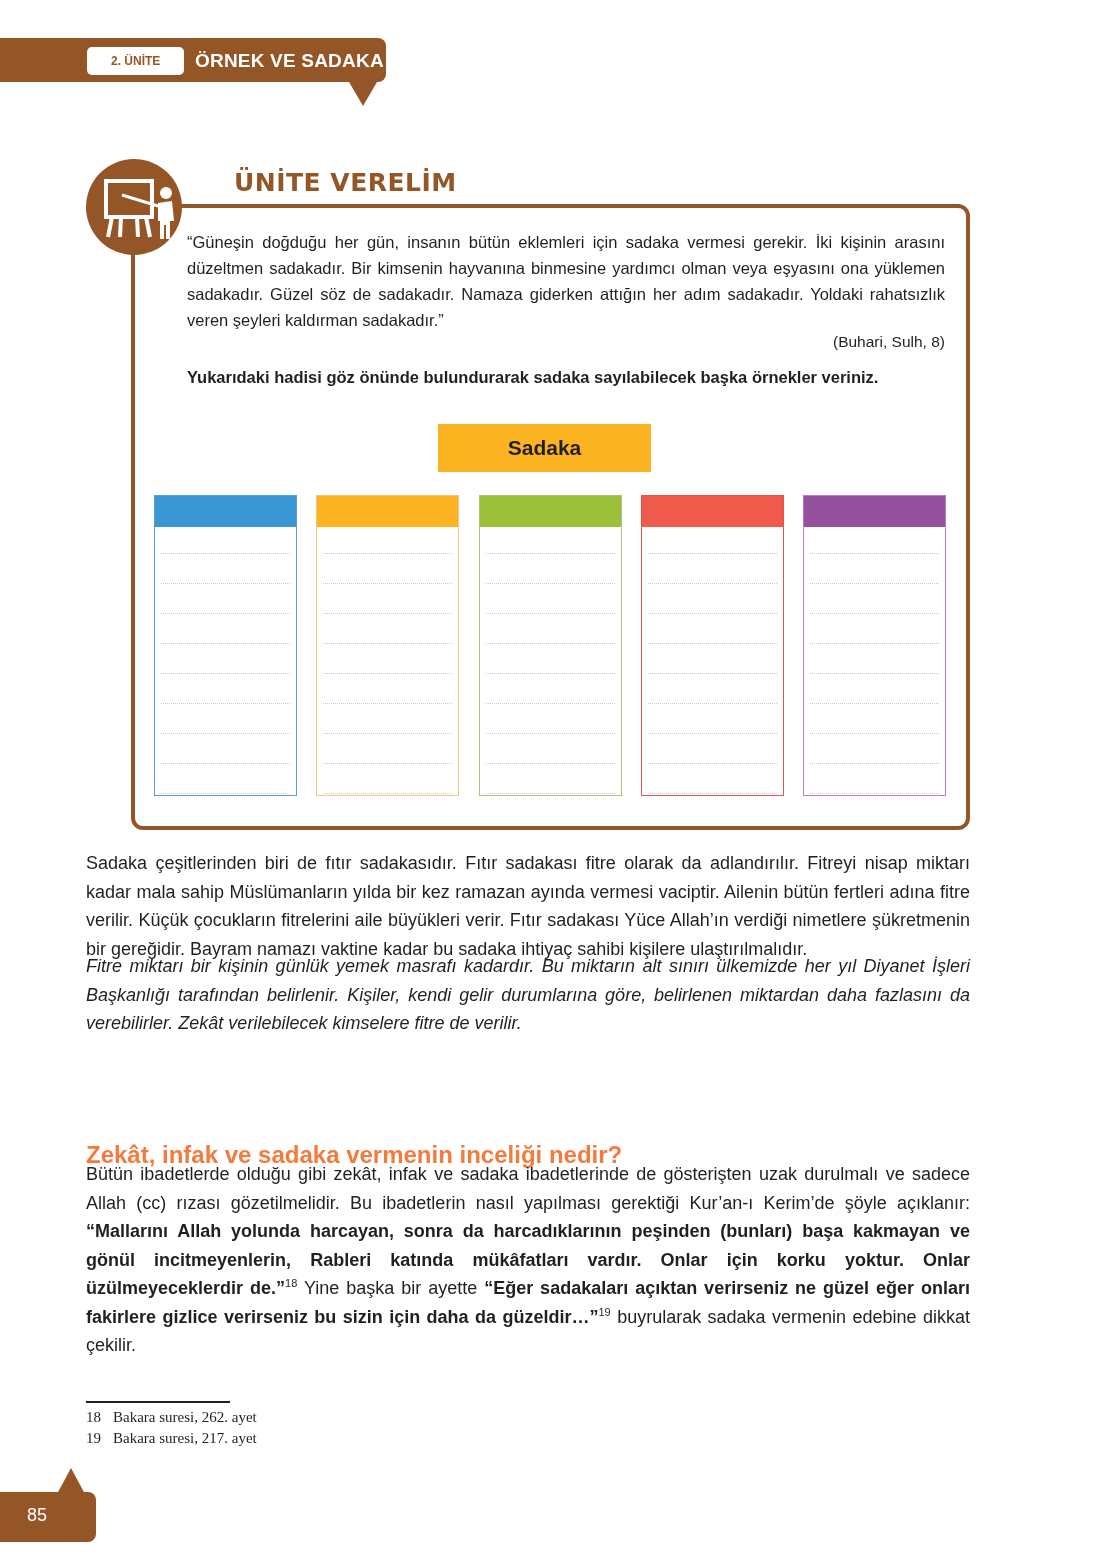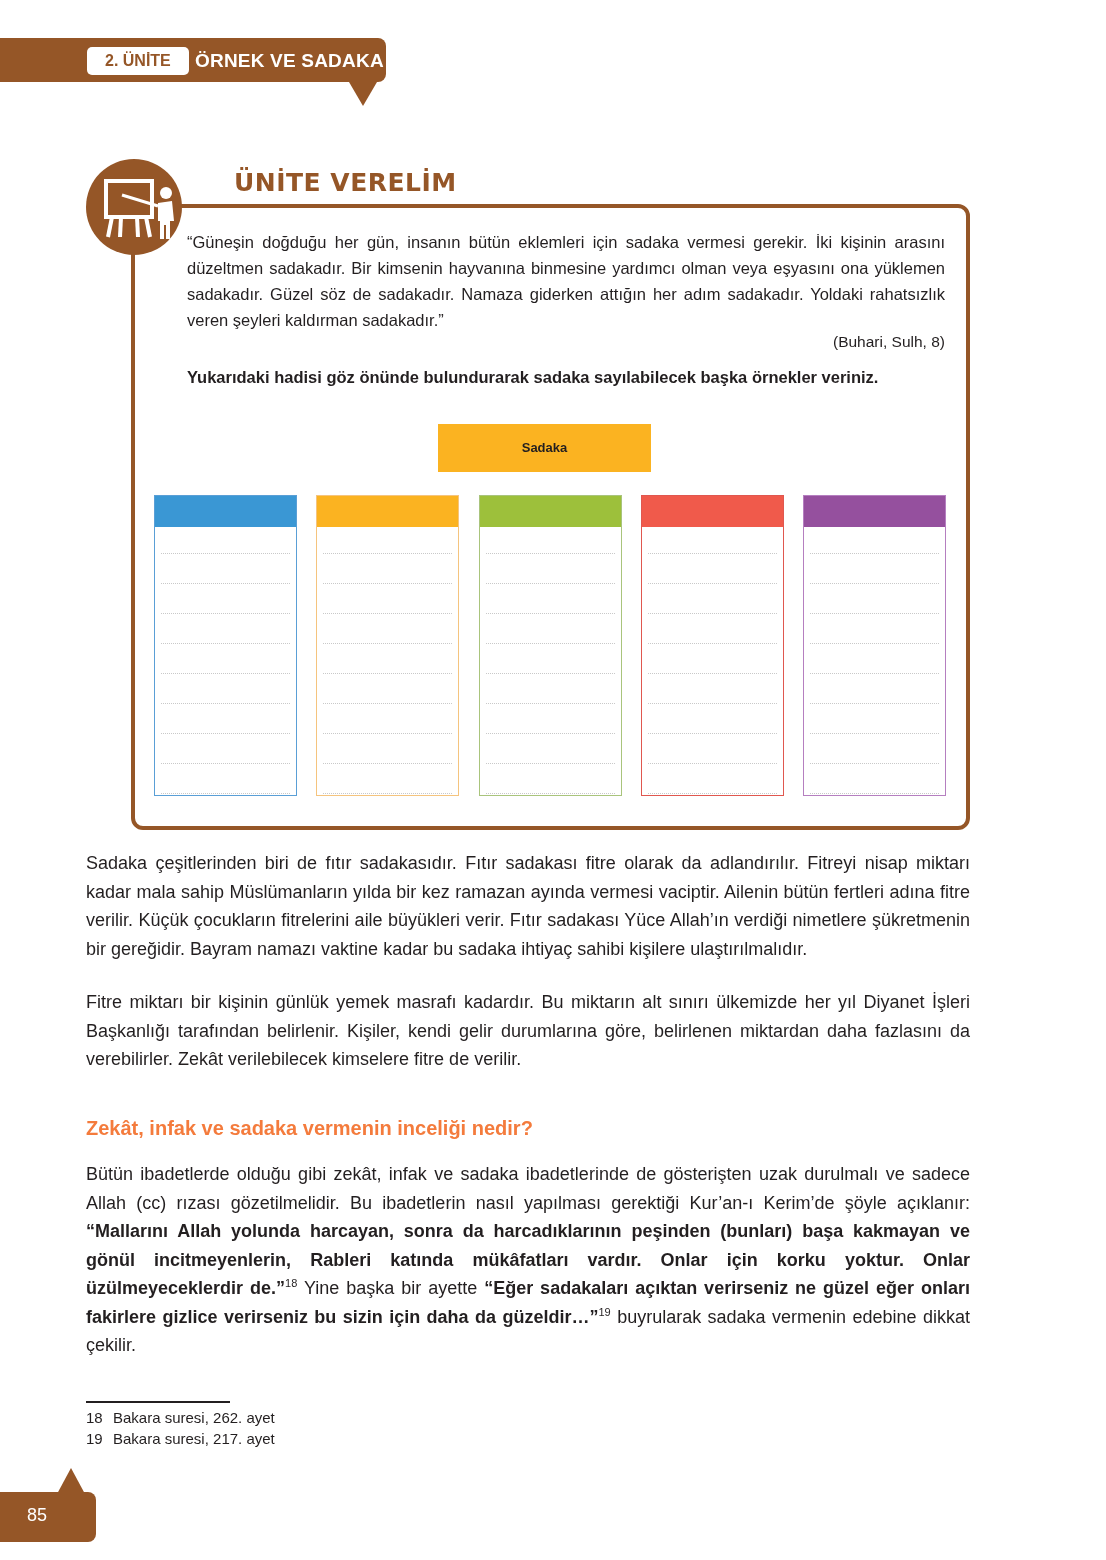--- a/index.html
+++ b/index.html
@@ -2,49 +2,49 @@
 <html><head>
 <meta charset="utf-8">
 <style>
   * { box-sizing: border-box; margin: 0; padding: 0; }
   html, body { width: 1106px; height: 1560px; background: #ffffff; }
   body { position: relative; font-family: "Liberation Sans", "DejaVu Sans", sans-serif; color: #231f20; overflow: hidden; }
 
   
   .unit-banner { position: absolute; left: 0; top: 38px; width: 386px; height: 44px; background: #955627; border-radius: 0 8px 8px 0; }
   .unit-banner-tail { position: absolute; left: 349px; top: 82px; width: 0; height: 0; border-left: 14px solid transparent; border-right: 14px solid transparent; border-top: 24px solid #955627; }
-  .unit-badge { position: absolute; left: 87px; top: 47px; height: 28px; padding: 0 18px; background: #ffffff; color: #955627; border-radius: 5px; font-weight: bold; font-size: 16px; line-height: 28px; }
+  .unit-badge { position: absolute; left: 87px; top: 47px; height: 28px; padding: 0 24px; background: #ffffff; color: #955627; border-radius: 5px; font-weight: bold; font-size: 12px; line-height: 28px; }
   .unit-title { position: absolute; left: 195px; top: 47px; height: 28px; color: #ffffff; font-weight: bold; font-size: 19px; line-height: 28px; letter-spacing: 0.2px; }
 
   
   .example-frame { position: absolute; left: 131px; top: 204px; width: 839px; height: 626px; border: 4px solid #955627; border-radius: 12px; }
   .example-icon { position: absolute; left: 86px; top: 159px; width: 96px; height: 96px; border-radius: 50%; background: #955627; }
   .example-icon-stem { position: absolute; left: 131px; top: 250px; width: 4px; height: 12px; background: #955627; }
   .example-title { position: absolute; left: 234px; top: 168px; font-family: "DejaVu Sans", sans-serif; font-weight: bold; font-size: 25px; color: #955627; letter-spacing: 0.5px; }
 
   .quote { position: absolute; left: 187px; top: 229px; width: 758px; font-size: 16.5px; line-height: 26px; text-align: justify; color: #231f20; }
   .source { position: absolute; right: 161px; top: 333px; font-size: 15.5px; color: #231f20; }
   .prompt { position: absolute; left: 187px; top: 364px; width: 758px; font-size: 16.5px; line-height: 26px; font-weight: bold; text-align: justify; text-align-last: left; }
 
-  .sadaka-box { position: absolute; left: 438px; top: 424px; width: 213px; height: 48px; background: #fbb321; color: #231f20; font-weight: bold; font-size: 13px; text-align: center; line-height: 48px; }
+  .sadaka-box { position: absolute; left: 438px; top: 424px; width: 213px; height: 48px; background: #fbb321; color: #231f20; font-weight: bold; font-size: 21px; text-align: center; line-height: 48px; }
 
   .col { position: absolute; top: 495px; width: 143px; height: 301px; border: 1.5px solid; background: #fff; }
   .col-head { height: 31px; width: 100%; }
   .col-lines { position: absolute; left: 6px; right: 6px; top: 31px; bottom: 0; }
   .col-line { position: absolute; left: 0; right: 0; border-top: 1px dotted #c9c9c9; }
 
   
   .para { position: absolute; left: 86px; width: 884px; font-size: 18px; line-height: 28.5px; text-align: justify; color: #231f20; }
   .para b { font-weight: bold; }
   .para sup { font-size: 11px; vertical-align: top; line-height: 18px; }
-  .section-heading { position: absolute; left: 86px; top: 1117px; font-size: 20px; font-weight: bold; color: #f47b3c; }
+  .section-heading { position: absolute; left: 86px; top: 1141px; font-size: 24px; font-weight: bold; color: #f47b3c; }
 
   
   .fn-rule { position: absolute; left: 86px; top: 1401px; width: 144px; height: 2px; background: #231f20; }
-  .footnotes { position: absolute; left: 86px; top: 1407px; font-size: 15px; line-height: 21px; color: #231f20; }
+  .footnotes { position: absolute; left: 86px; top: 1407px; font-size: 15px; line-height: 21px; color: #231f20; font-family: Liberation Serif, serif; }
   .footnote span.num { display: inline-block; width: 27px; }
 
   
   .page-tab { position: absolute; left: 0; top: 1492px; width: 96px; height: 50px; background: #955627; border-radius: 0 8px 8px 0; }
   .page-tab-tip { position: absolute; left: 57px; top: 1468px; width: 0; height: 0; border-left: 14px solid transparent; border-right: 14px solid transparent; border-bottom: 26px solid #955627; }
   .page-num { position: absolute; left: 27px; top: 1505px; color: #ffffff; font-size: 18px; }
 </style>
 </head>
 <body>
 
@@ -146,21 +146,21 @@
         <div class="col-line" style="top: 146px;"></div>
         <div class="col-line" style="top: 176px;"></div>
         <div class="col-line" style="top: 206px;"></div>
         <div class="col-line" style="top: 236px;"></div>
         <div class="col-line" style="top: 266px;"></div>
       </div>
     </div>
   </div>
 
 <p class="para" style="top:849px;">Sadaka çeşitlerinden biri de fıtır sadakasıdır. Fıtır sadakası fitre olarak da adlandırılır. Fitreyi nisap miktarı kadar mala sahip Müslümanların yılda bir kez ramazan ayında vermesi vaciptir. Ailenin bütün fertleri adına fitre verilir. Küçük çocukların fitrelerini aile büyükleri verir. Fıtır sadakası Yüce Allah’ın verdiği nimetlere şükretmenin bir gereğidir. Bayram namazı vaktine kadar bu sadaka ihtiyaç sahibi kişilere ulaştırılmalıdır.</p>
-<p class="para" style="top:988px;">Fitre miktarı bir kişinin günlük yemek masrafı kadardır. Bu miktarın alt sınırı ülkemizde her yıl Diyanet İşleri Başkanlığı tarafından belirlenir. Kişiler, kendi gelir durumlarına göre, belirlenen miktardan daha fazlasını da verebilirler. Zekât verilebilecek kimselere fitre de verilir.</p>
+<p class="para" style="top:952px;font-style:italic;">Fitre miktarı bir kişinin günlük yemek masrafı kadardır. Bu miktarın alt sınırı ülkemizde her yıl Diyanet İşleri Başkanlığı tarafından belirlenir. Kişiler, kendi gelir durumlarına göre, belirlenen miktardan daha fazlasını da verebilirler. Zekât verilebilecek kimselere fitre de verilir.</p>
 <div class="section-heading">Zekât, infak ve sadaka vermenin inceliği nedir?</div>
 <p class="para" style="top:1160px;"><span>Bütün ibadetlerde olduğu gibi zekât, infak ve sadaka ibadetlerinde de gösterişten uzak durulmalı ve sadece Allah (cc) rızası gözetilmelidir. Bu ibadetlerin nasıl yapılması gerektiği Kur’an-ı Kerim’de şöyle açıklanır: </span><b>“Mallarını Allah yolunda harcayan, sonra da harcadıklarının peşinden (bunları) başa kakmayan ve gönül incitmeyenlerin, Rableri katında mükâfatları vardır. Onlar için korku yoktur. Onlar üzülmeyeceklerdir de.”</b><sup>18</sup><span> Yine başka bir ayette </span><b>“Eğer sadakaları açıktan verirseniz ne güzel eğer onları fakirlere gizlice verirseniz bu sizin için daha da güzeldir…”</b><sup>19</sup><span> buyrularak sadaka vermenin edebine dikkat çekilir.</span></p>
 
 <div class="fn-rule"></div>
 <div class="footnotes">
   <div class="footnote"><span class="num">18</span><span>Bakara suresi, 262. ayet</span></div>
   <div class="footnote"><span class="num">19</span><span>Bakara suresi, 217. ayet</span></div>
 </div>
 
 <div class="page-tab-tip"></div>

